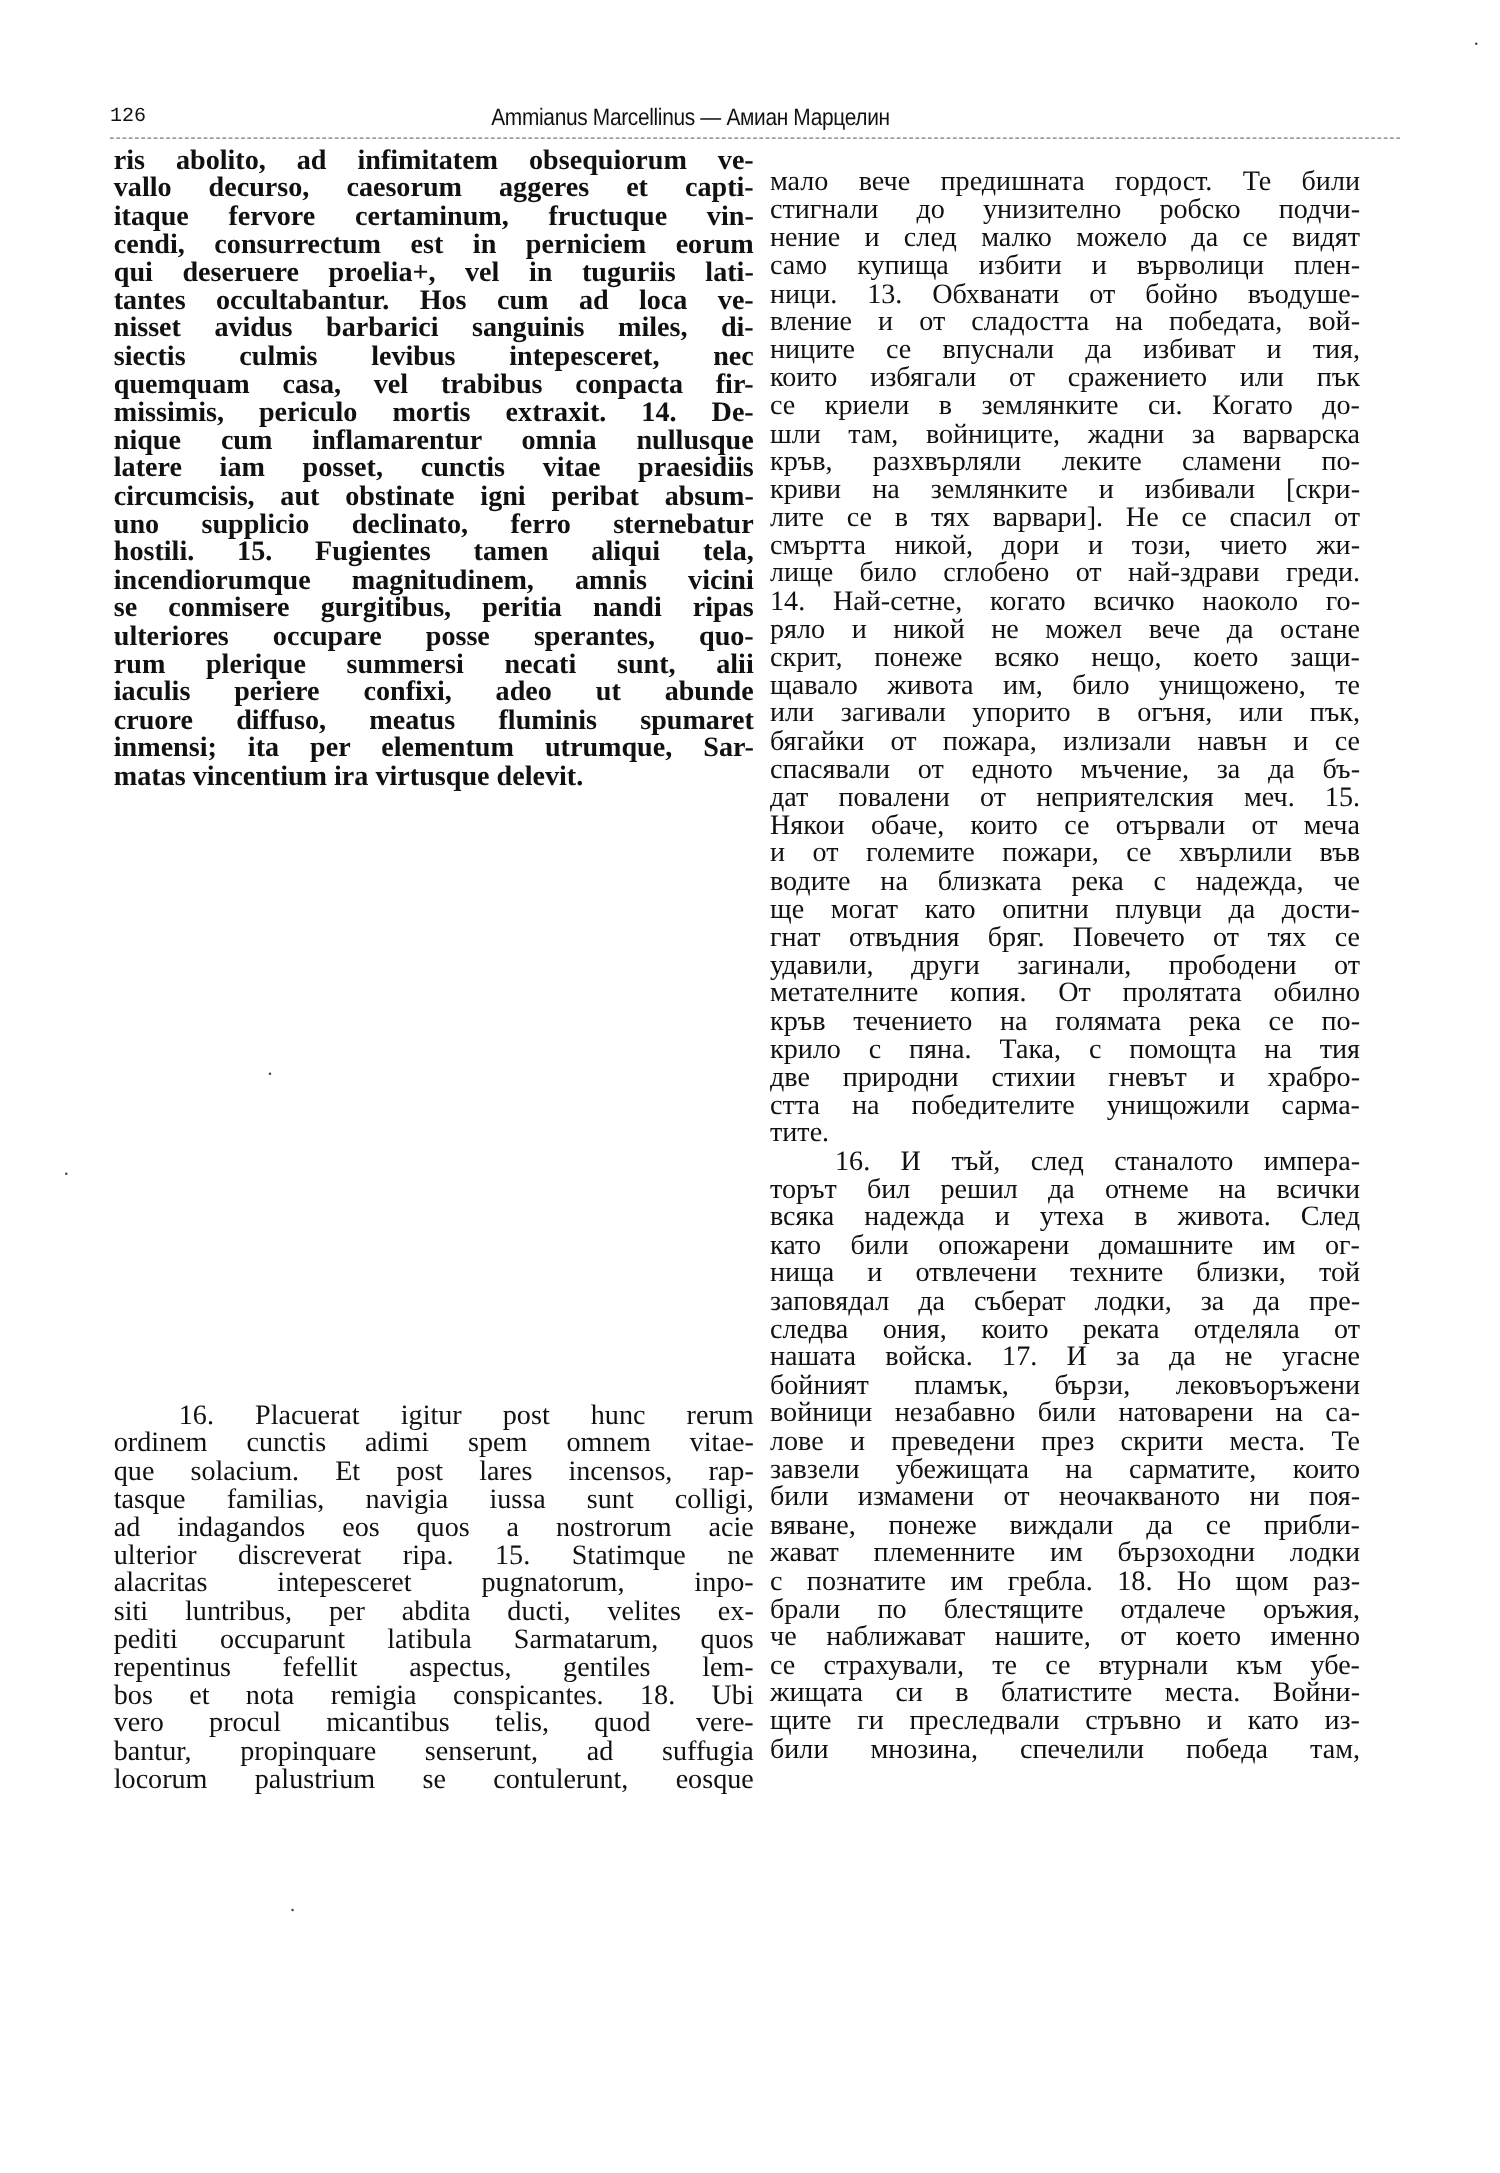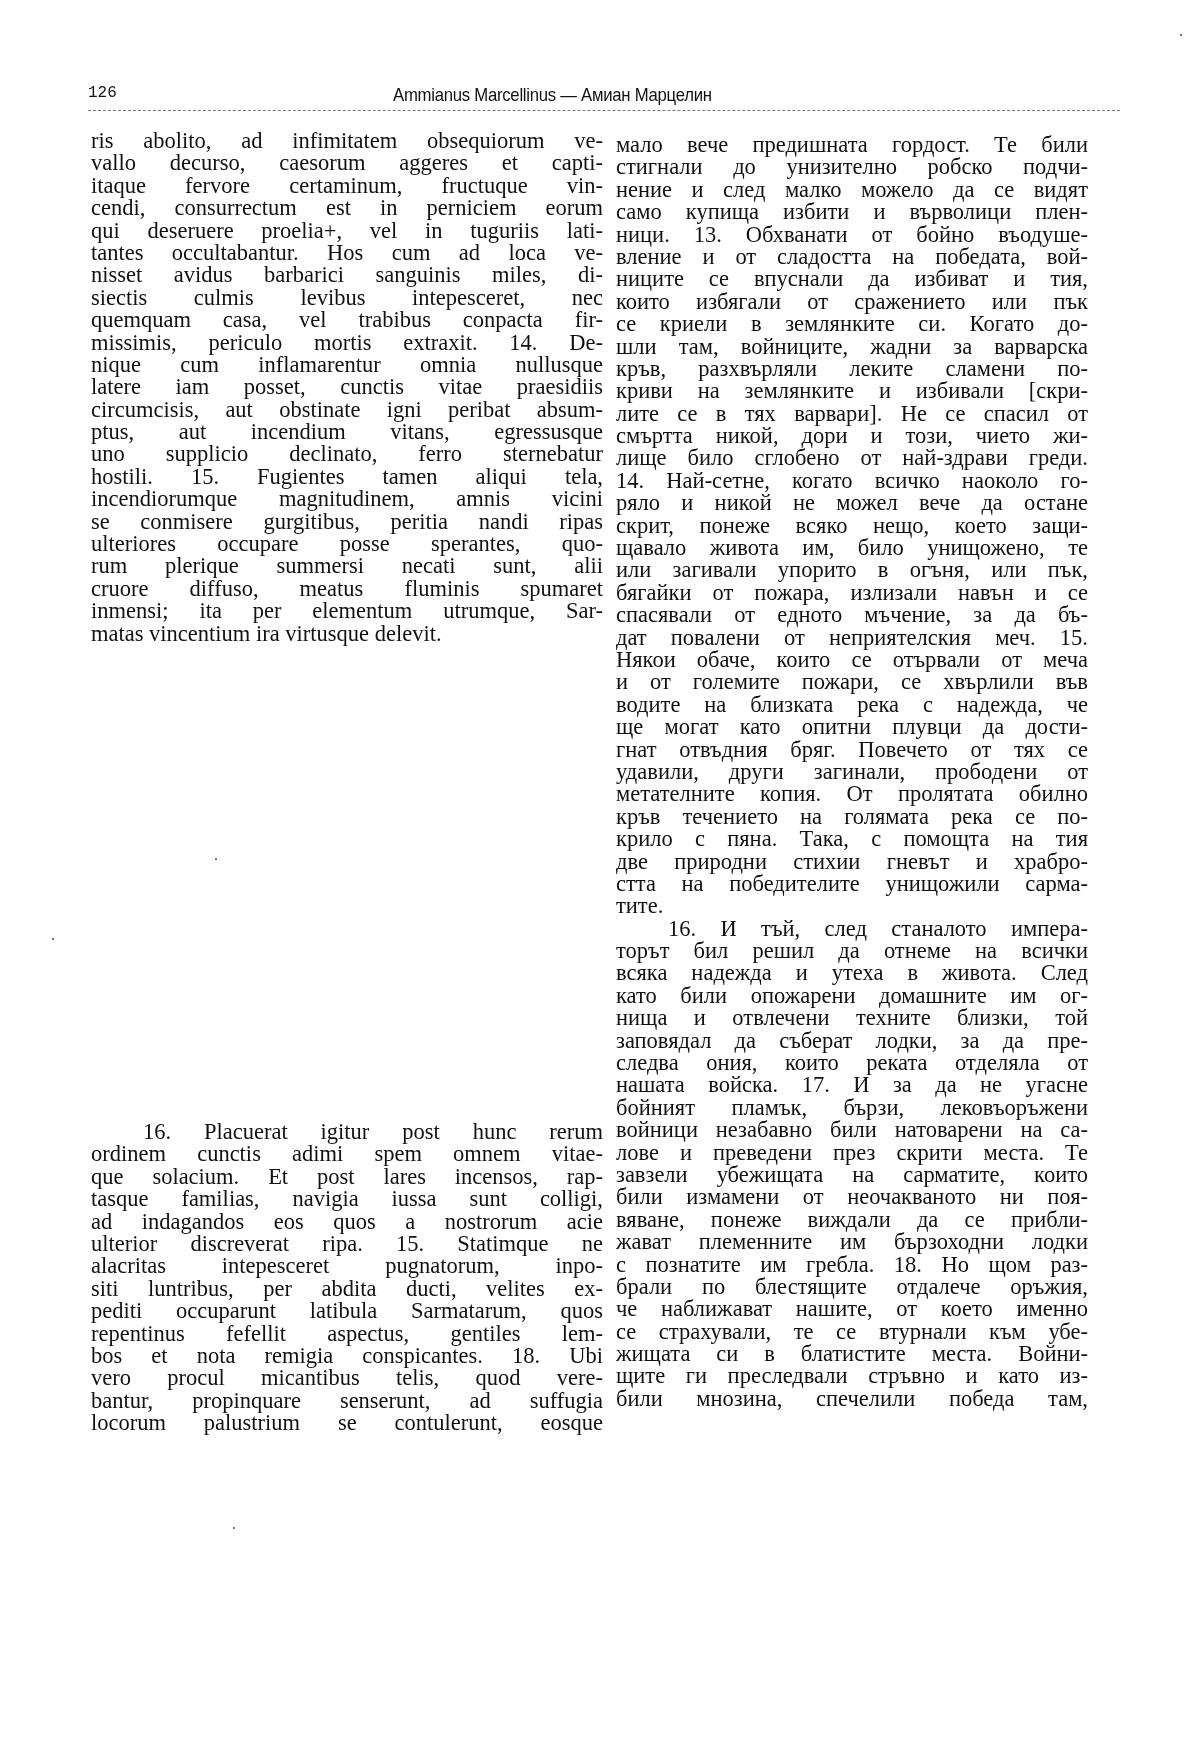--- a/index.html
+++ b/index.html
@@ -7,21 +7,21 @@
   .header { position: absolute; left: 88px; top: 84px; width: 1032px; height: 24px; }
   .page-num { position: absolute; left: 0; top: 0; font-family: Liberation Mono, monospace; font-size: 16px; }
   .running-title { position: absolute; left: 305px; top: 0; font-family: "Liberation Sans Narrow", "Liberation Sans", sans-serif; font-size: 19px; letter-spacing: -0.3px; transform: scaleX(0.88); transform-origin: left; }
   .rule { position: absolute; left: 88px; top: 110px; width: 1032px; border-top: 1px dashed #777; }
   .col { position: absolute; font-family: "Liberation Serif", serif; font-size: 22.5px; line-height: 22.4px; }
   .col .line { display: block; white-space: nowrap; text-align: justify; text-align-last: justify; height: 22.4px; }
   .col .line.last { text-align-last: left; }
   .col .line.indent { padding-left: 52px; }
   .left { left: 91px; width: 512px; }
   .right { left: 616px; width: 472px; }
-  .left-a { top: 130px; }
+  .left-a { top: 117px; font-weight: bold; }
   .left-b { top: 1080px; margin-top: 41px; }
   .right-a { top: 134px; }
   .dot { position: absolute; width: 2px; height: 2px; background: #444; border-radius: 50%; }
 </style>
 </head>
 <body>
 
 <div class="header">
   <span class="page-num">126</span>
   <span class="running-title">Ammianus Marcellinus — Амиан Марцелин</span>
@@ -35,27 +35,27 @@
     <span class="line">cendi, consurrectum est in perniciem eorum</span>
     <span class="line">qui deseruere proelia+, vel in tuguriis lati-</span>
     <span class="line">tantes occultabantur. Hos cum ad loca ve-</span>
     <span class="line">nisset avidus barbarici sanguinis miles, di-</span>
     <span class="line">siectis culmis levibus intepesceret, nec</span>
     <span class="line">quemquam casa, vel trabibus conpacta fir-</span>
     <span class="line">missimis, periculo mortis extraxit. 14. De-</span>
     <span class="line">nique cum inflamarentur omnia nullusque</span>
     <span class="line">latere iam posset, cunctis vitae praesidiis</span>
     <span class="line">circumcisis, aut obstinate igni peribat absum-</span>
-    <span class="line">ptus, aut incendium vitans, egressusque</span>
     <span class="line">uno supplicio declinato, ferro sternebatur</span>
     <span class="line">hostili. 15. Fugientes tamen aliqui tela,</span>
     <span class="line">incendiorumque magnitudinem, amnis vicini</span>
     <span class="line">se conmisere gurgitibus, peritia nandi ripas</span>
     <span class="line">ulteriores occupare posse sperantes, quo-</span>
     <span class="line">rum plerique summersi necati sunt, alii</span>
+    <span class="line">iaculis periere confixi, adeo ut abunde</span>
     <span class="line">cruore diffuso, meatus fluminis spumaret</span>
     <span class="line">inmensi; ita per elementum utrumque, Sar-</span>
     <span class="line last">matas vincentium ira virtusque delevit.</span>
   </div>
 <div class="col left left-b" id="latin2">
     <span class="line indent">16. Placuerat igitur post hunc rerum</span>
     <span class="line">ordinem cunctis adimi spem omnem vitae-</span>
     <span class="line">que solacium. Et post lares incensos, rap-</span>
     <span class="line">tasque familias, navigia iussa sunt colligi,</span>
     <span class="line">ad indagandos eos quos a nostrorum acie</span>

